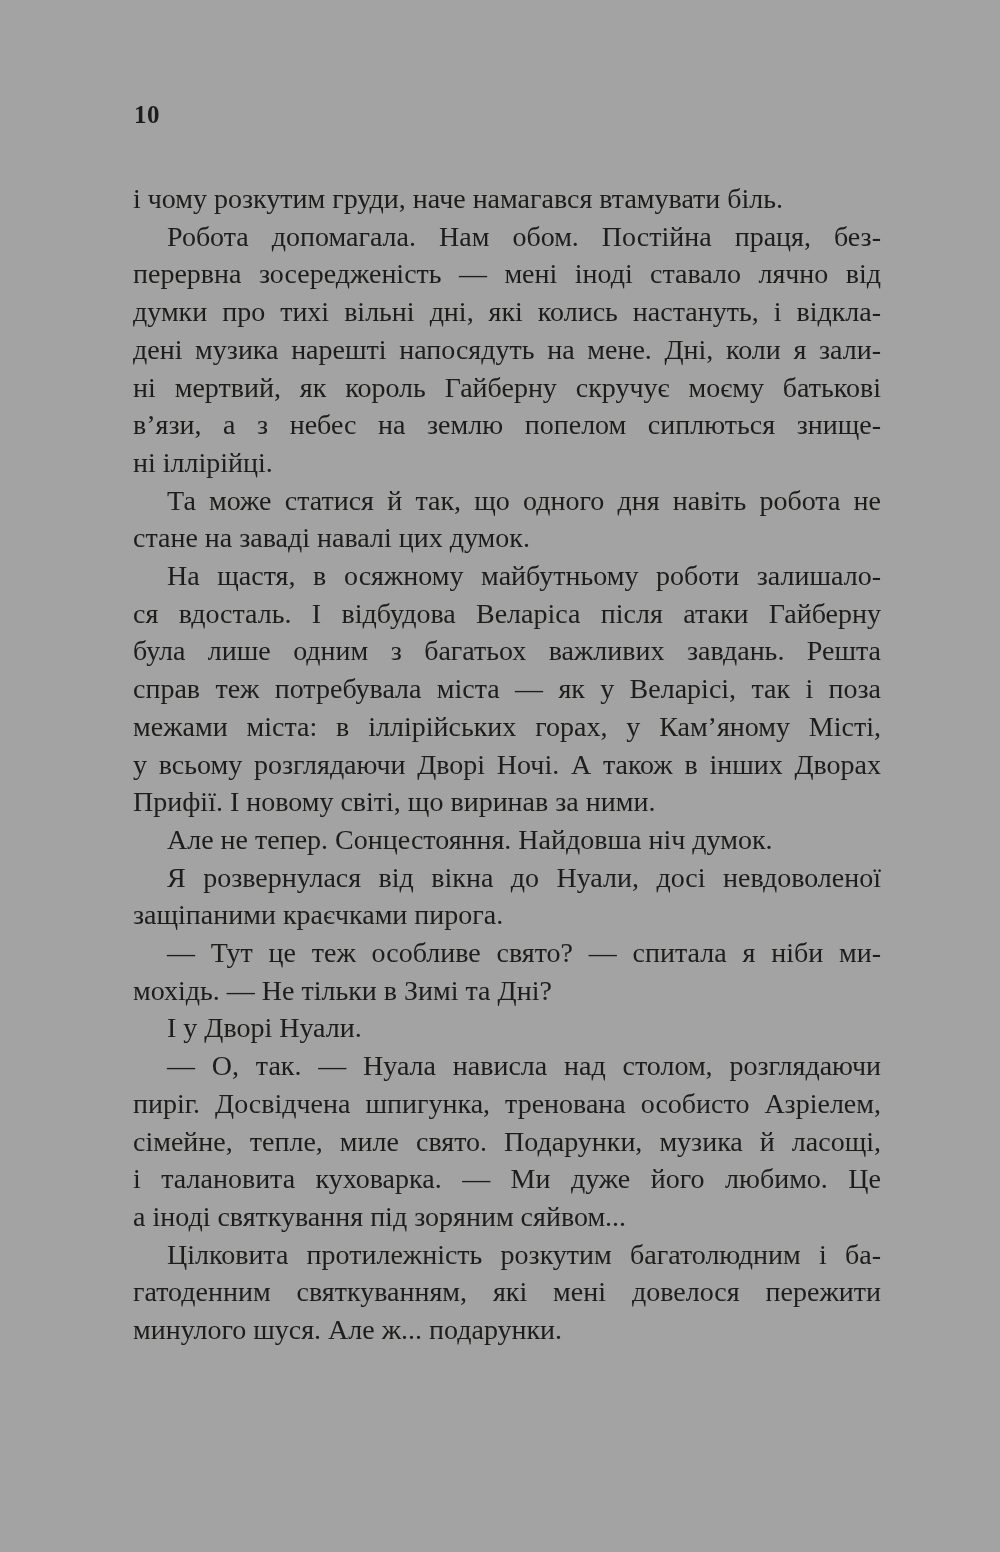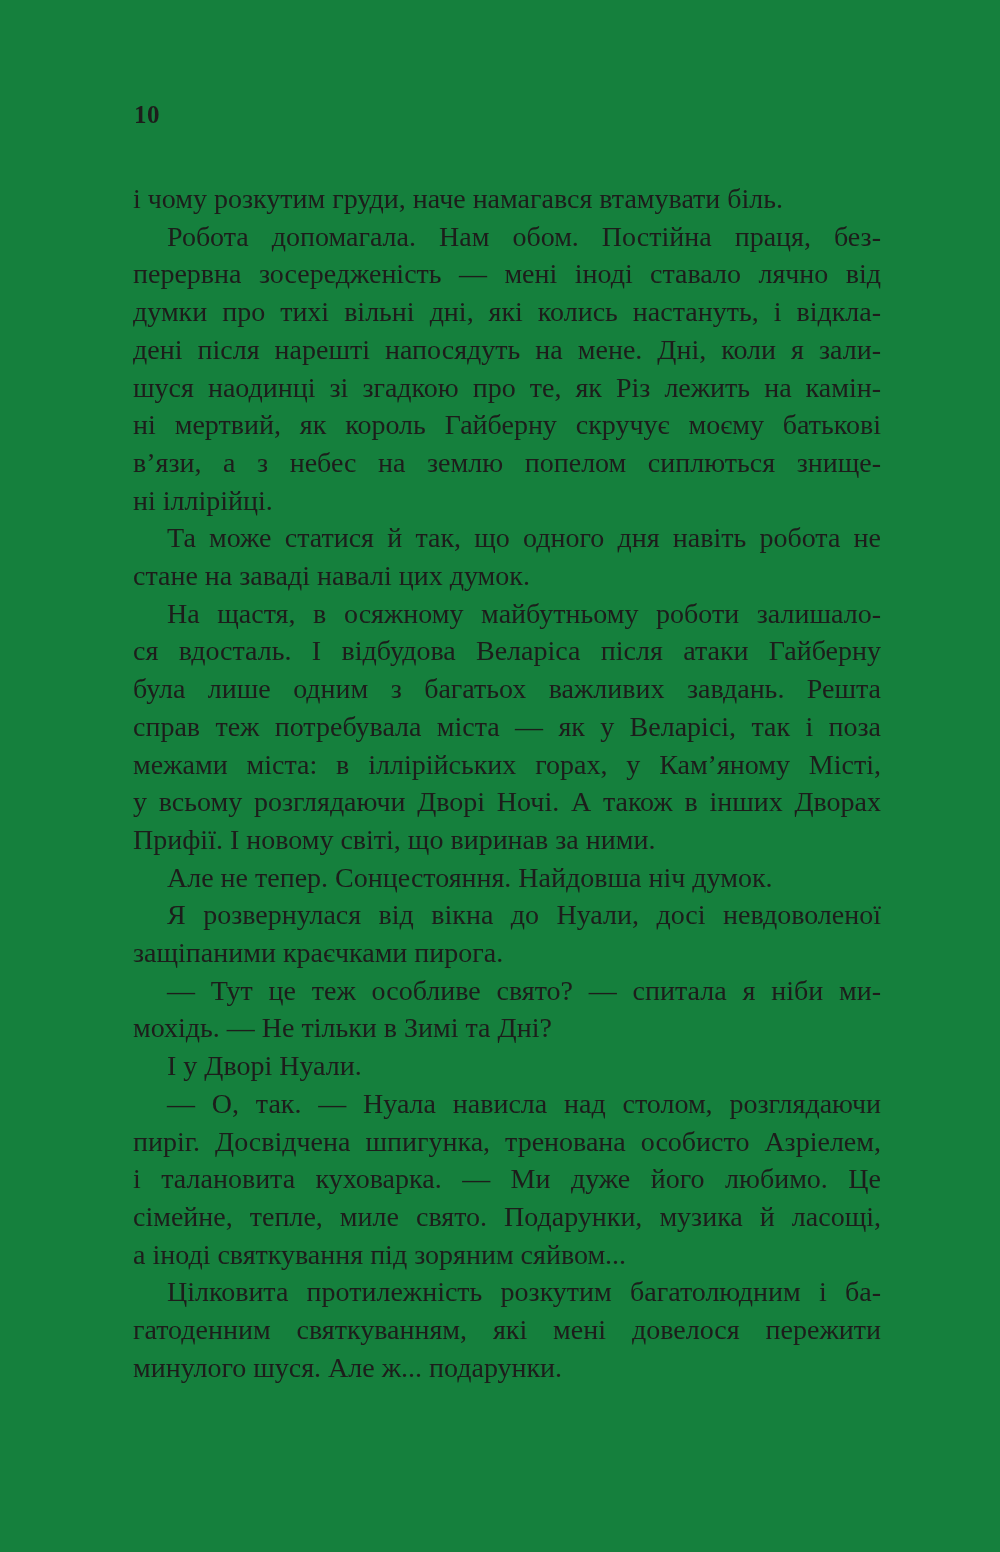--- a/index.html
+++ b/index.html
@@ -4,21 +4,21 @@
 <style>
   html, body {
     margin: 0;
     padding: 0;
     background: #ffffff;
   }
   .book-page {
     position: relative;
     width: 1000px;
     height: 1552px;
-    background: #15803d;
+    background: #a3a3a3;
     overflow: hidden;
     font-family: "Liberation Serif", "DejaVu Serif", serif;
     color: #1d1d1b;
   }
   .page-number {
     position: absolute;
     left: 134px;
     top: 101px;
     font-size: 25px;
     font-weight: bold;
@@ -49,42 +49,41 @@
 </head>
 <body>
 
 <div class="book-page">
   <div class="page-number">10</div>
   <div class="text-block">
       <div class="line para-end">і чому розкутим груди, наче намагався втамувати біль.</div>
       <div class="line indent">Робота допомагала. Нам обом. Постійна праця, без-</div>
       <div class="line">перервна зосередженість — мені іноді ставало лячно від</div>
       <div class="line">думки про тихі вільні дні, які колись настануть, і відкла-</div>
-      <div class="line">дені після нарешті напосядуть на мене. Дні, коли я зали-</div>
-      <div class="line">шуся наодинці зі згадкою про те, як Різ лежить на камін-</div>
+      <div class="line">дені музика нарешті напосядуть на мене. Дні, коли я зали-</div>
       <div class="line">ні мертвий, як король Гайберну скручує моєму батькові</div>
       <div class="line">в’язи, а з небес на землю попелом сиплються знище-</div>
       <div class="line para-end">ні іллірійці.</div>
       <div class="line indent">Та може статися й так, що одного дня навіть робота не</div>
       <div class="line para-end">стане на заваді навалі цих думок.</div>
       <div class="line indent">На щастя, в осяжному майбутньому роботи залишало-</div>
       <div class="line">ся вдосталь. І відбудова Веларіса після атаки Гайберну</div>
       <div class="line">була лише одним з багатьох важливих завдань. Решта</div>
       <div class="line">справ теж потребувала міста — як у Веларісі, так і поза</div>
       <div class="line">межами міста: в іллірійських горах, у Кам’яному Місті,</div>
       <div class="line">у всьому розглядаючи Дворі Ночі. А також в інших Дворах</div>
       <div class="line para-end">Прифії. І новому світі, що виринав за ними.</div>
       <div class="line indent para-end">Але не тепер. Сонцестояння. Найдовша ніч думок.</div>
       <div class="line indent">Я розвернулася від вікна до Нуали, досі невдоволеної</div>
       <div class="line para-end">защіпаними краєчками пирога.</div>
       <div class="line indent">— Тут це теж особливе свято? — спитала я ніби ми-</div>
       <div class="line para-end">мохідь. — Не тільки в Зимі та Дні?</div>
       <div class="line indent para-end">І у Дворі Нуали.</div>
       <div class="line indent">— О, так. — Нуала нависла над столом, розглядаючи</div>
       <div class="line">пиріг. Досвідчена шпигунка, тренована особисто Азріелем,</div>
+      <div class="line">сімейне, тепле, миле свято. Подарунки, музика й ласощі,</div>
       <div class="line">і талановита куховарка. — Ми дуже його любимо. Це</div>
-      <div class="line">сімейне, тепле, миле свято. Подарунки, музика й ласощі,</div>
       <div class="line para-end">а іноді святкування під зоряним сяйвом...</div>
       <div class="line indent">Цілковита протилежність розкутим багатолюдним і ба-</div>
       <div class="line">гатоденним святкуванням, які мені довелося пережити</div>
       <div class="line para-end">минулого шуся. Але ж... подарунки.</div>
     </div>
 </div>
 
 </body></html>

